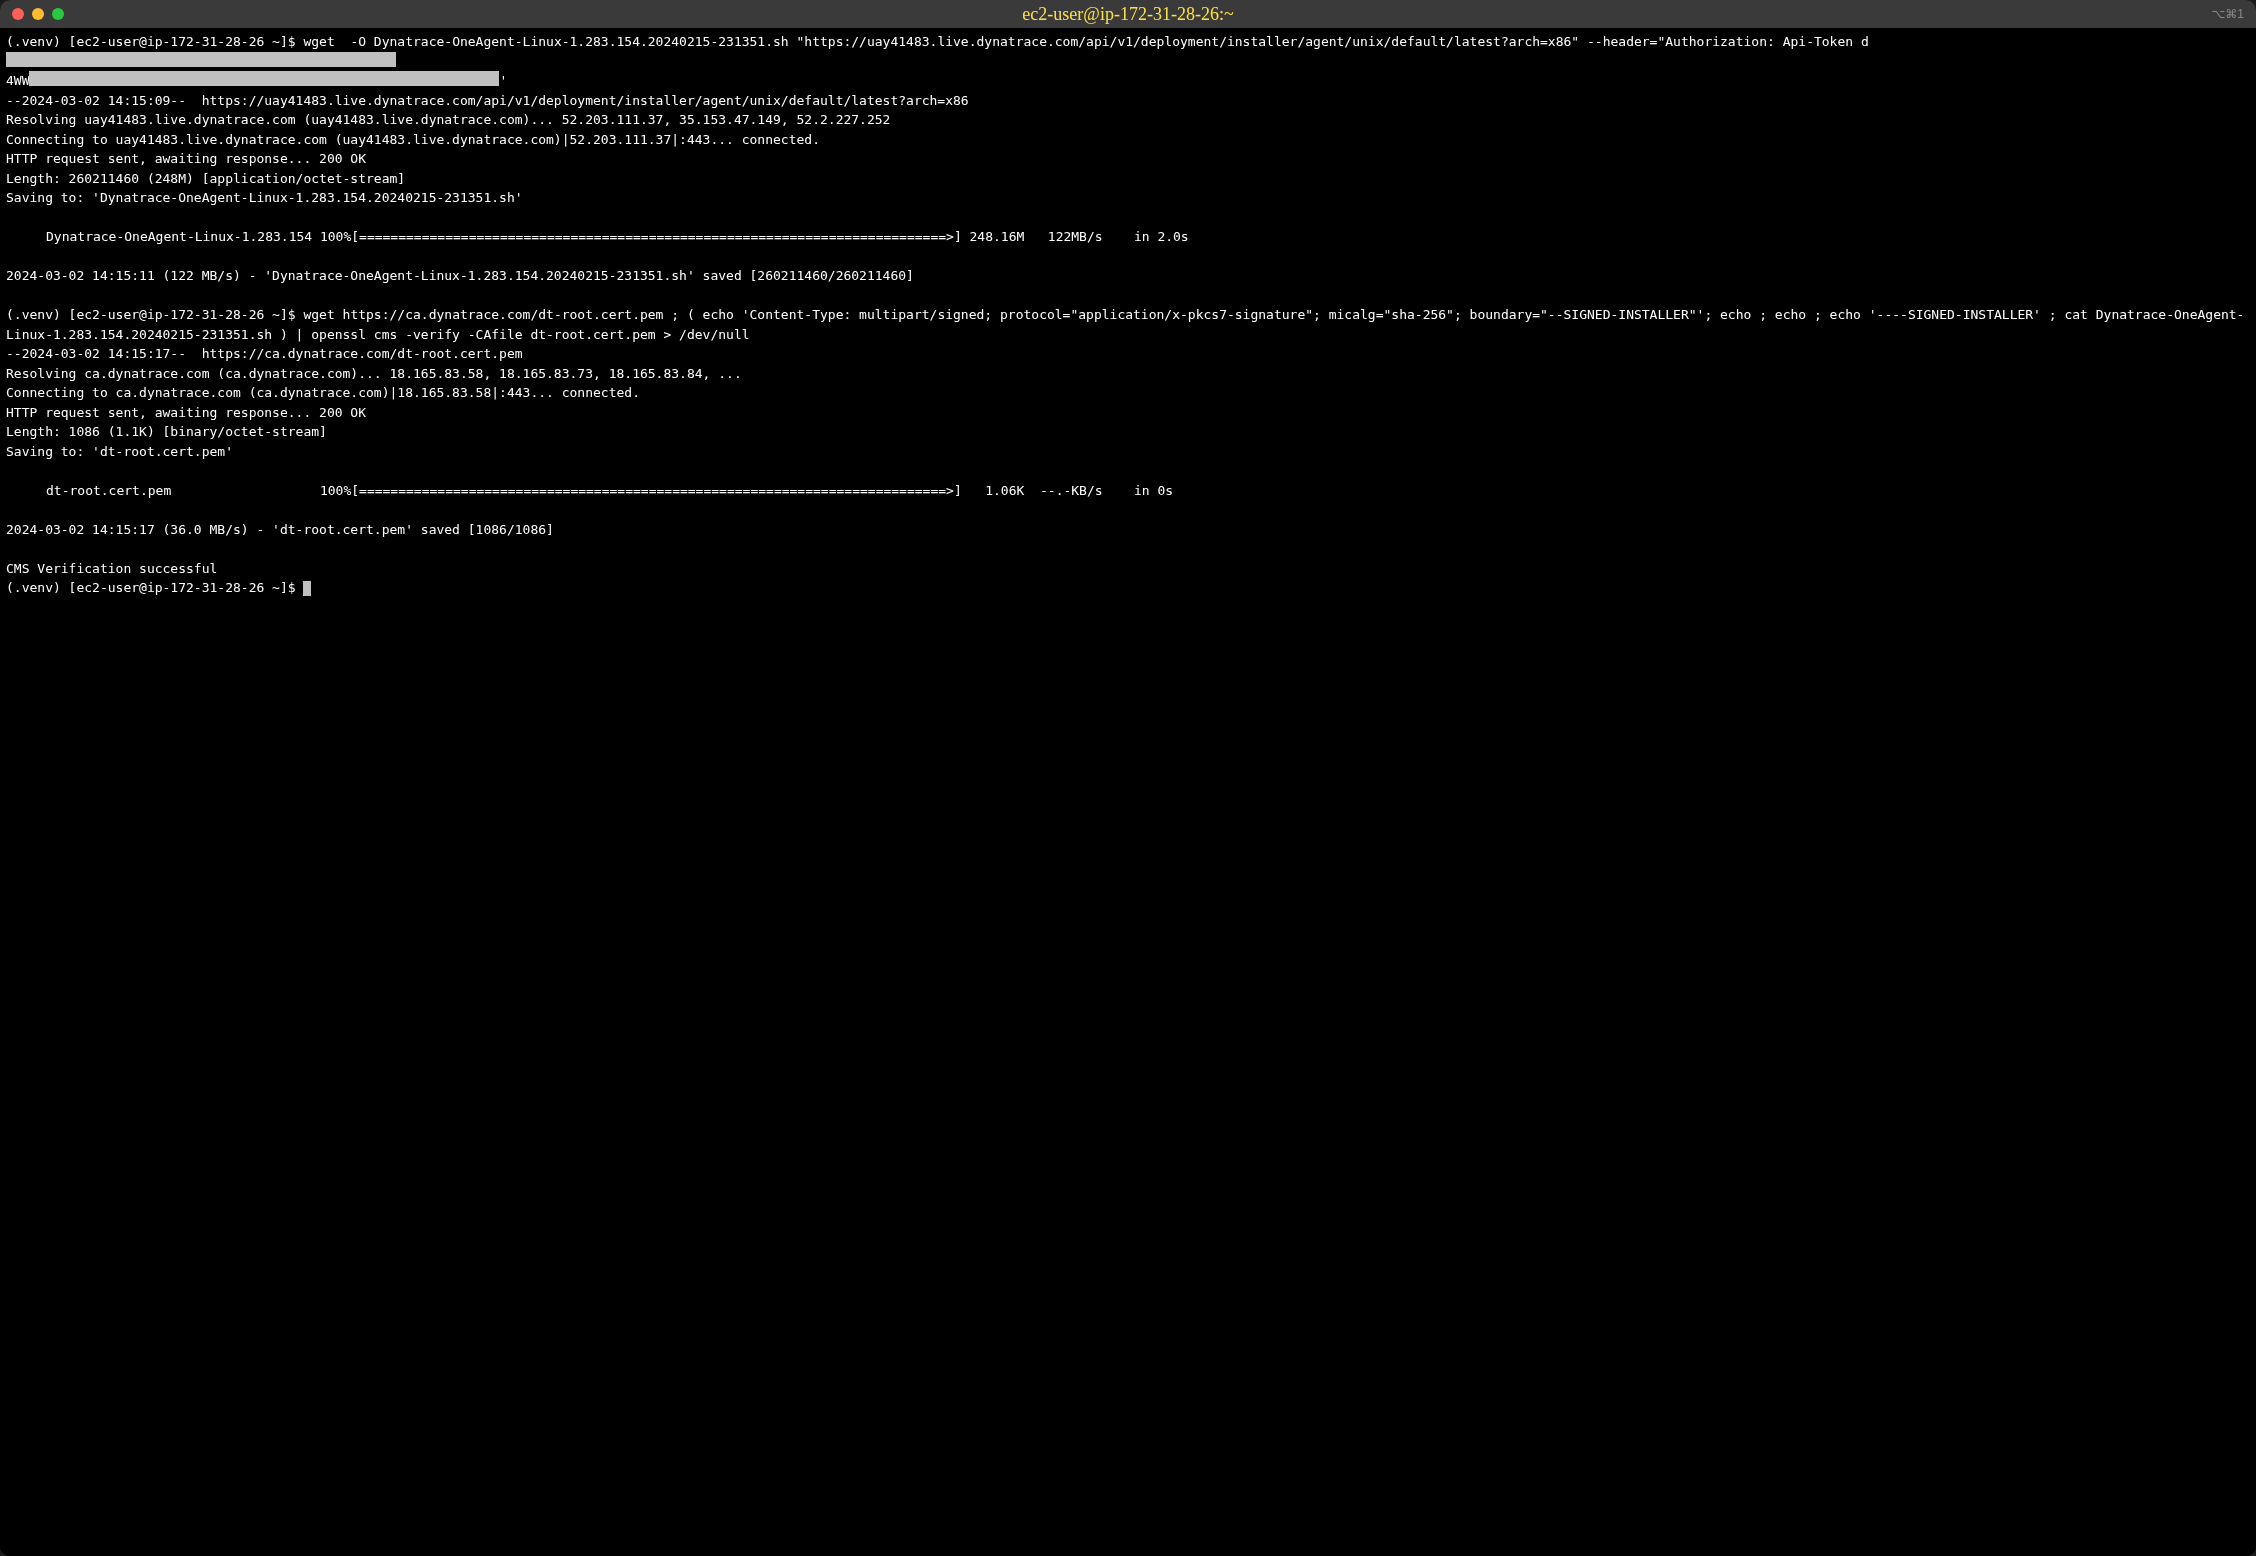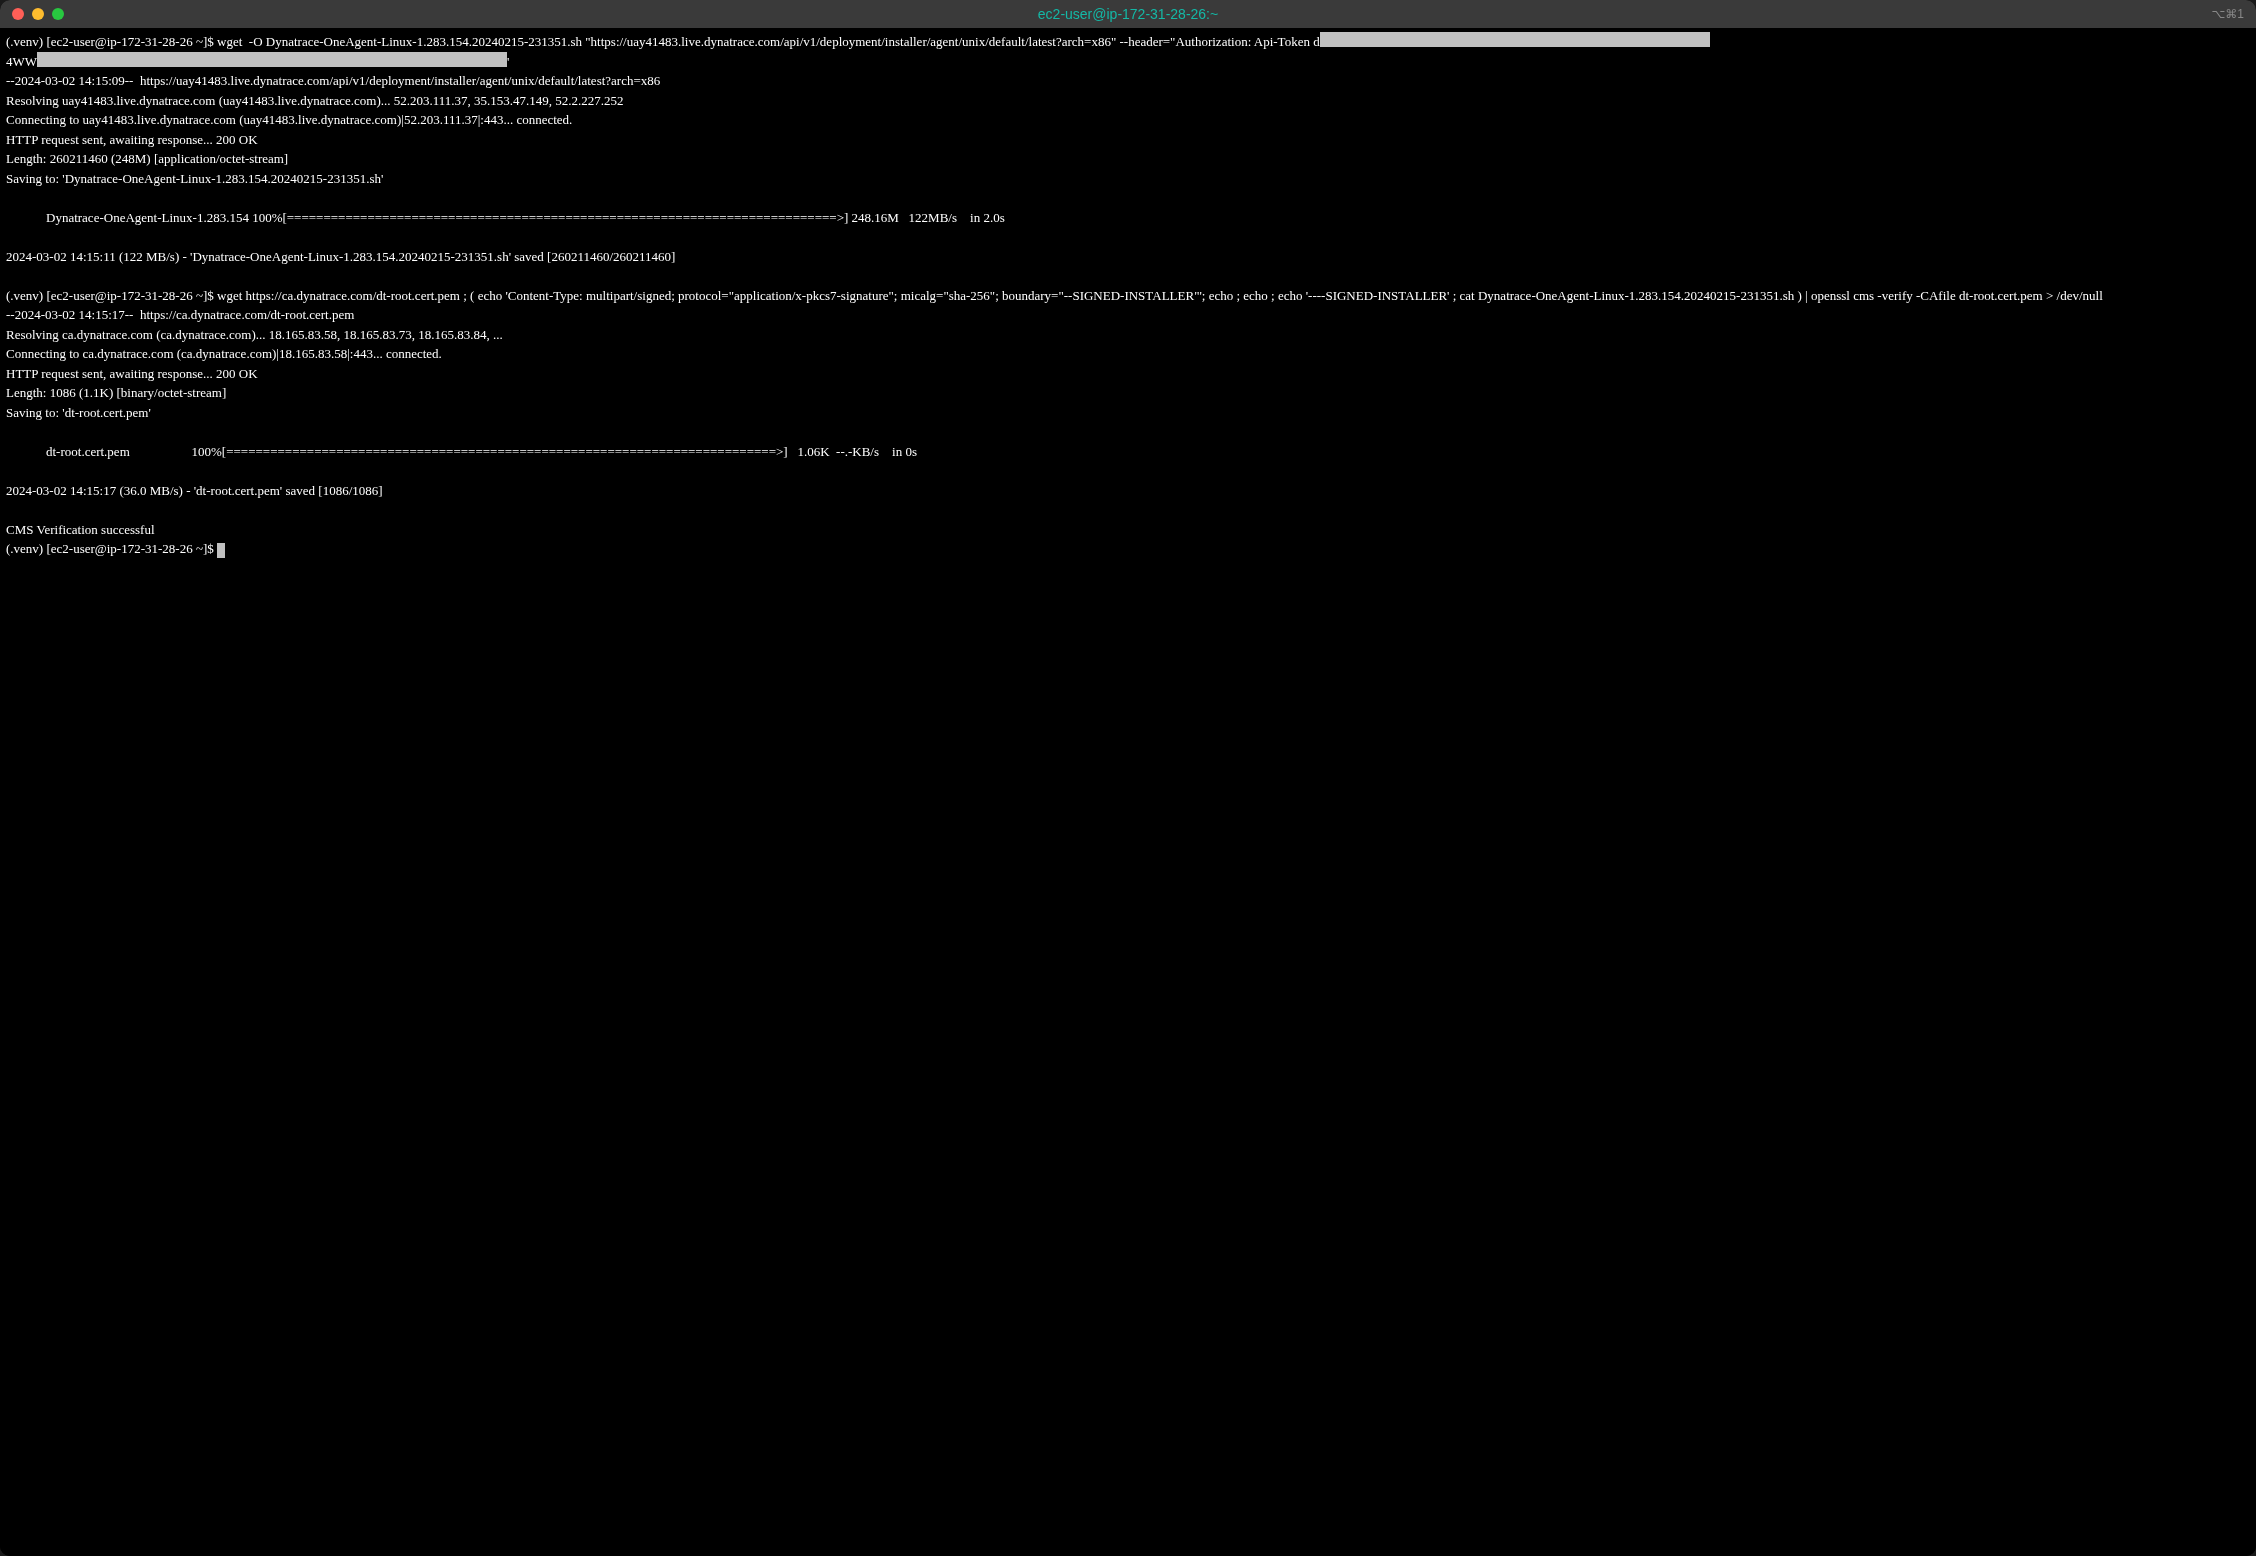--- a/index.html
+++ b/index.html
@@ -38,41 +38,41 @@
       height: 12px;
       border-radius: 50%;
     }
     .tl-close { background: #ff5f57; }
     .tl-min { background: #febc2e; }
     .tl-max { background: #28c840; }
     .title {
       position: absolute;
       left: 50%;
       transform: translateX(-50%);
-      color: #14b8a6;
-      font-size: 14px;
+      color: #fde047;
+      font-size: 18px;
       font-weight: 500;
-      font-family: Liberation Sans, sans-serif;
+      font-family: Liberation Serif, serif;
     }
     .shortcut-hint {
       margin-left: auto;
       color: #888;
       font-size: 12px;
       font-family: -apple-system, sans-serif;
     }
     .terminal-body {
       flex: 1;
       background: #000;
       color: #fff;
       padding: 4px 6px;
       overflow: hidden;
       white-space: pre-wrap;
       word-break: break-all;
     }
-    .line { display: block; font-family: Liberation Serif, serif; }
+    .line { display: block; }
     .redact {
       background: #c0c0c0;
       color: #c0c0c0;
       display: inline-block;
     }
     .cursor {
       display: inline-block;
       width: 8px;
       height: 15px;
       background: #c0c0c0;

